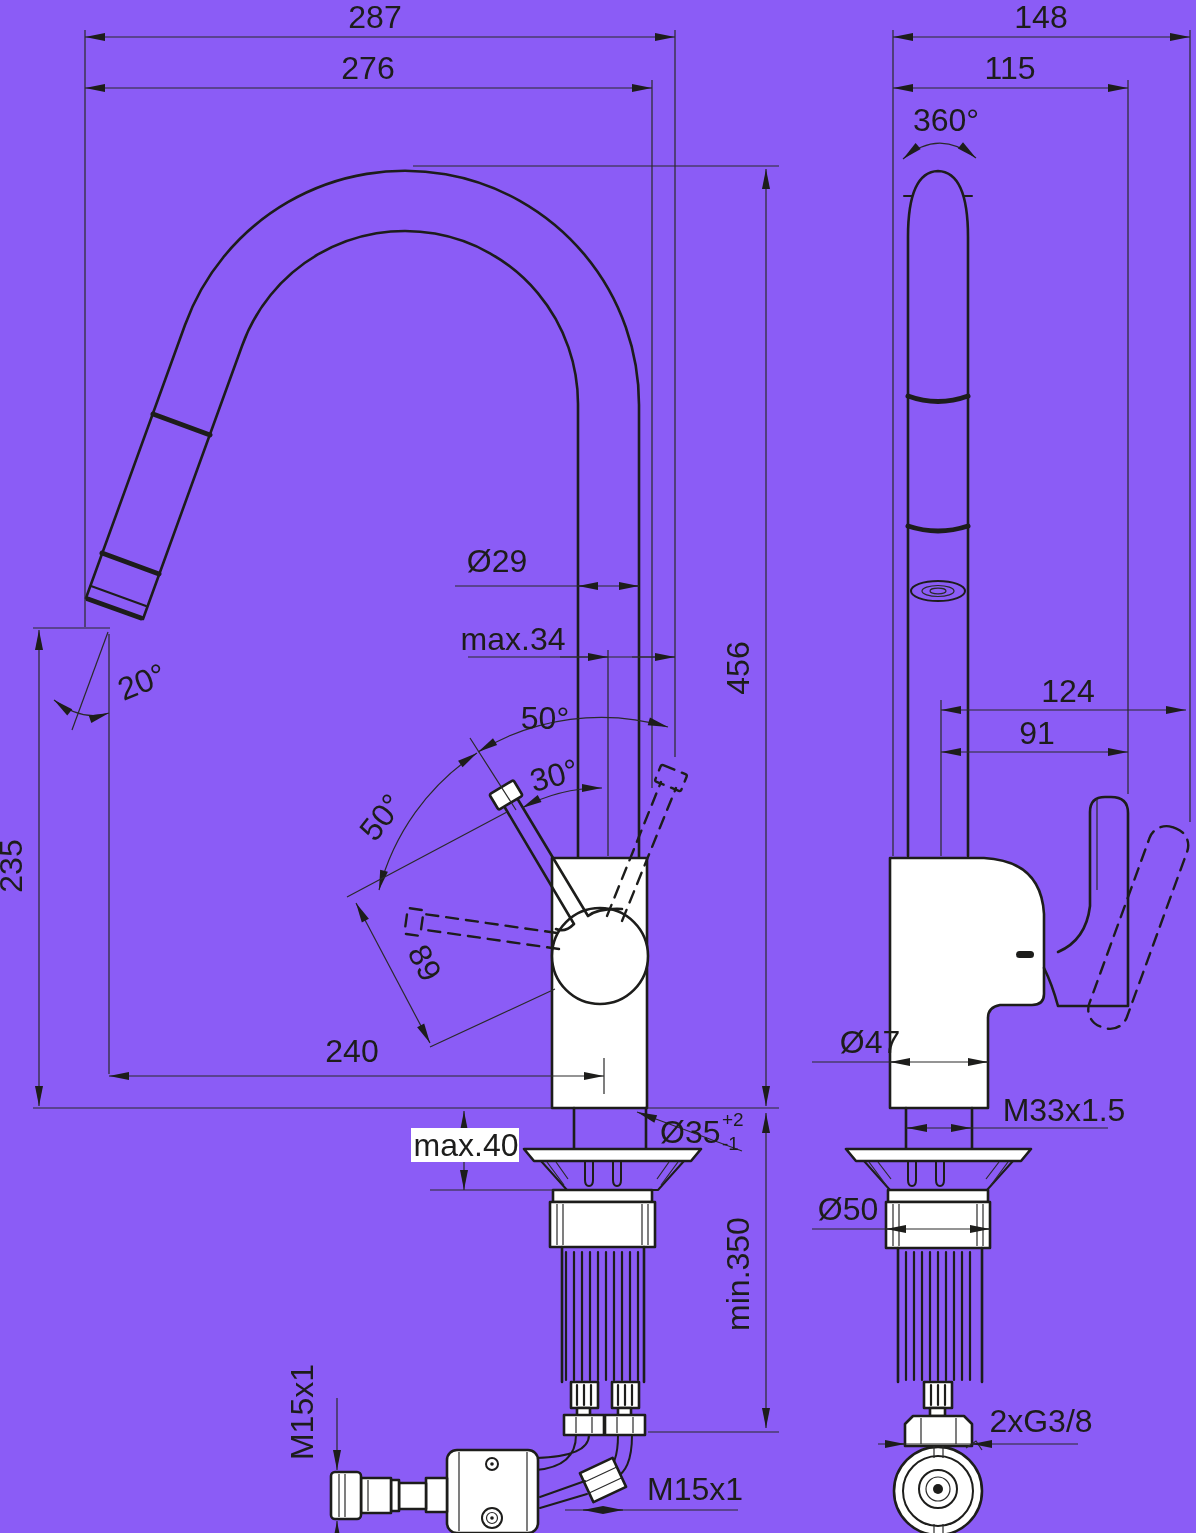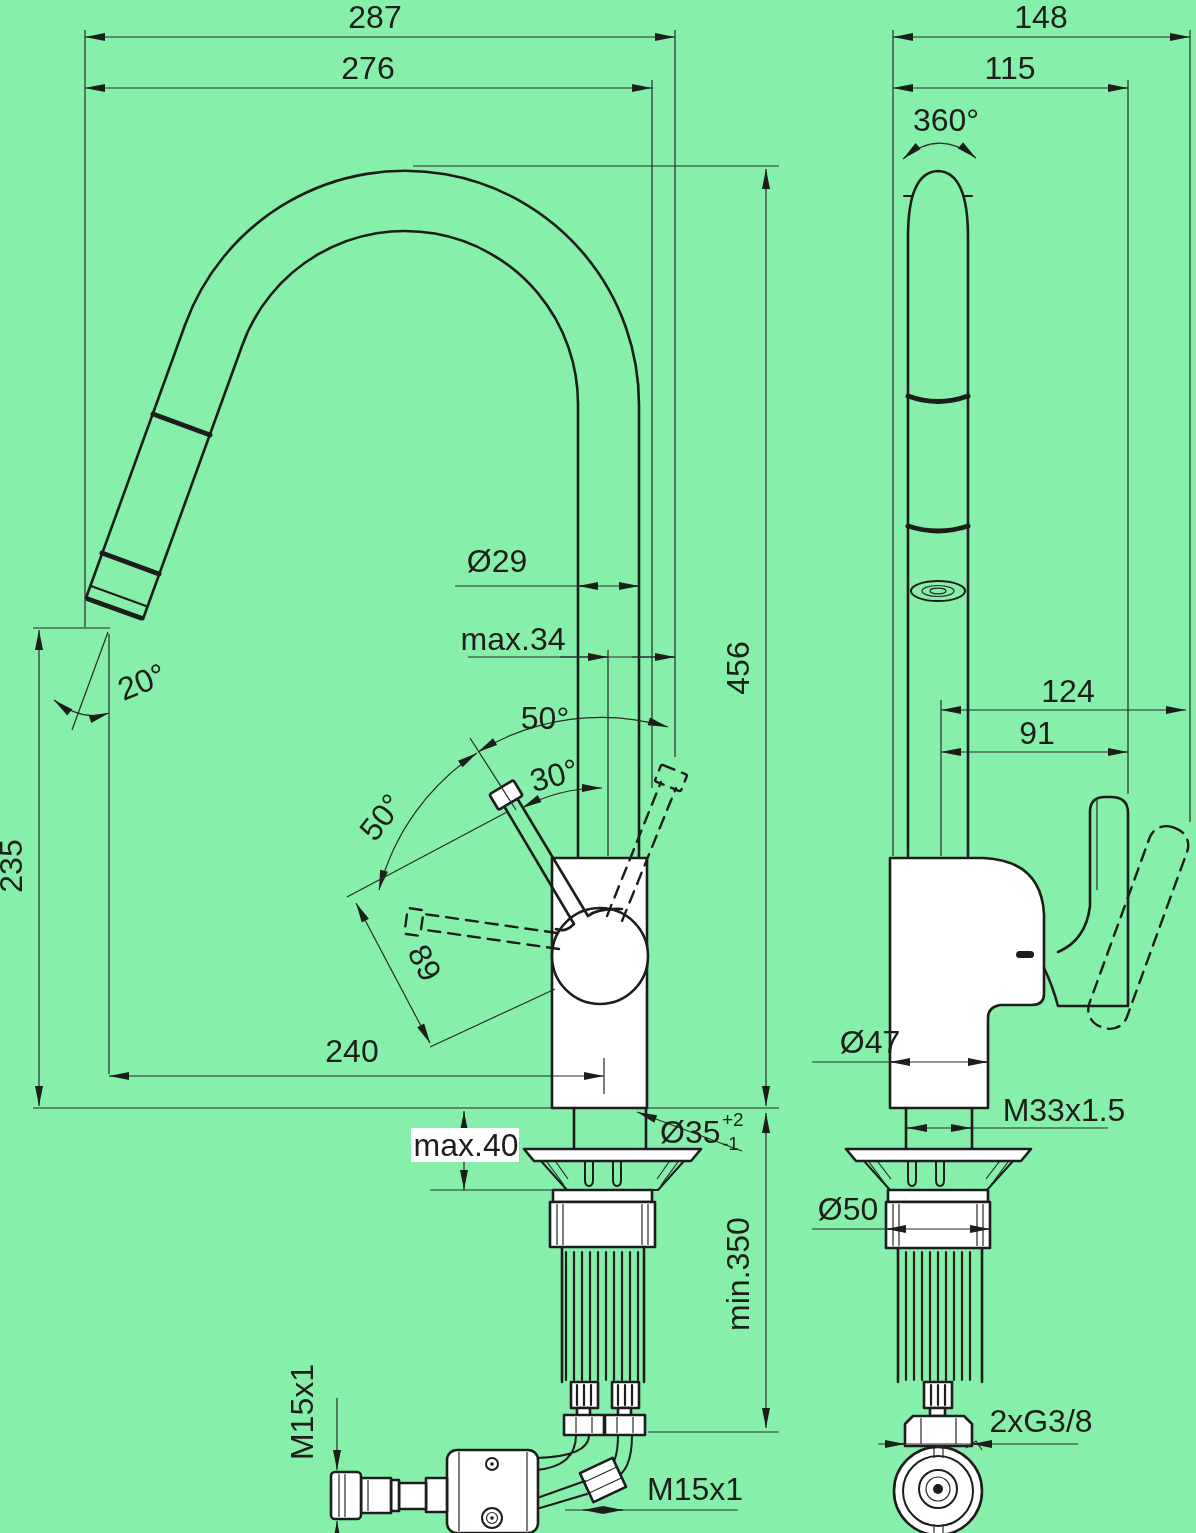--- a/index.html
+++ b/index.html
@@ -1,16 +1,16 @@
 <!DOCTYPE html>
 <html><head>
 <meta charset="utf-8">
 <style>
   html,body{margin:0;padding:0;background:#fff;}
-  .stage{width:1196px;height:1533px;background:#86efac;position:relative;overflow:hidden;}
+  .stage{width:1196px;height:1533px;background:#8b5cf6;position:relative;overflow:hidden;}
   svg{display:block;}
   .ol{fill:none;stroke:#1d1d1b;stroke-width:2.6;stroke-linejoin:round;stroke-linecap:round;}
   .olf{fill:#ffffff;stroke:#1d1d1b;stroke-width:2.6;stroke-linejoin:round;}
   .md{fill:none;stroke:#1d1d1b;stroke-width:2;stroke-linecap:round;}
   .thick{fill:none;stroke:#1d1d1b;stroke-width:5;stroke-linecap:round;}
   .thin{fill:none;stroke:#2a2a2a;stroke-width:1.2;}
   .dash{fill:none;stroke:#1d1d1b;stroke-width:2.4;stroke-dasharray:12 8;stroke-linecap:round;}
   .rib{fill:none;stroke:#1d1d1b;stroke-width:2.2;stroke-linecap:round;}
   .lbl{font-family:"Liberation Sans",sans-serif;font-size:32px;fill:#1d1d1b;}
   .lblsm{font-family:"Liberation Sans",sans-serif;font-size:19px;fill:#1d1d1b;}

